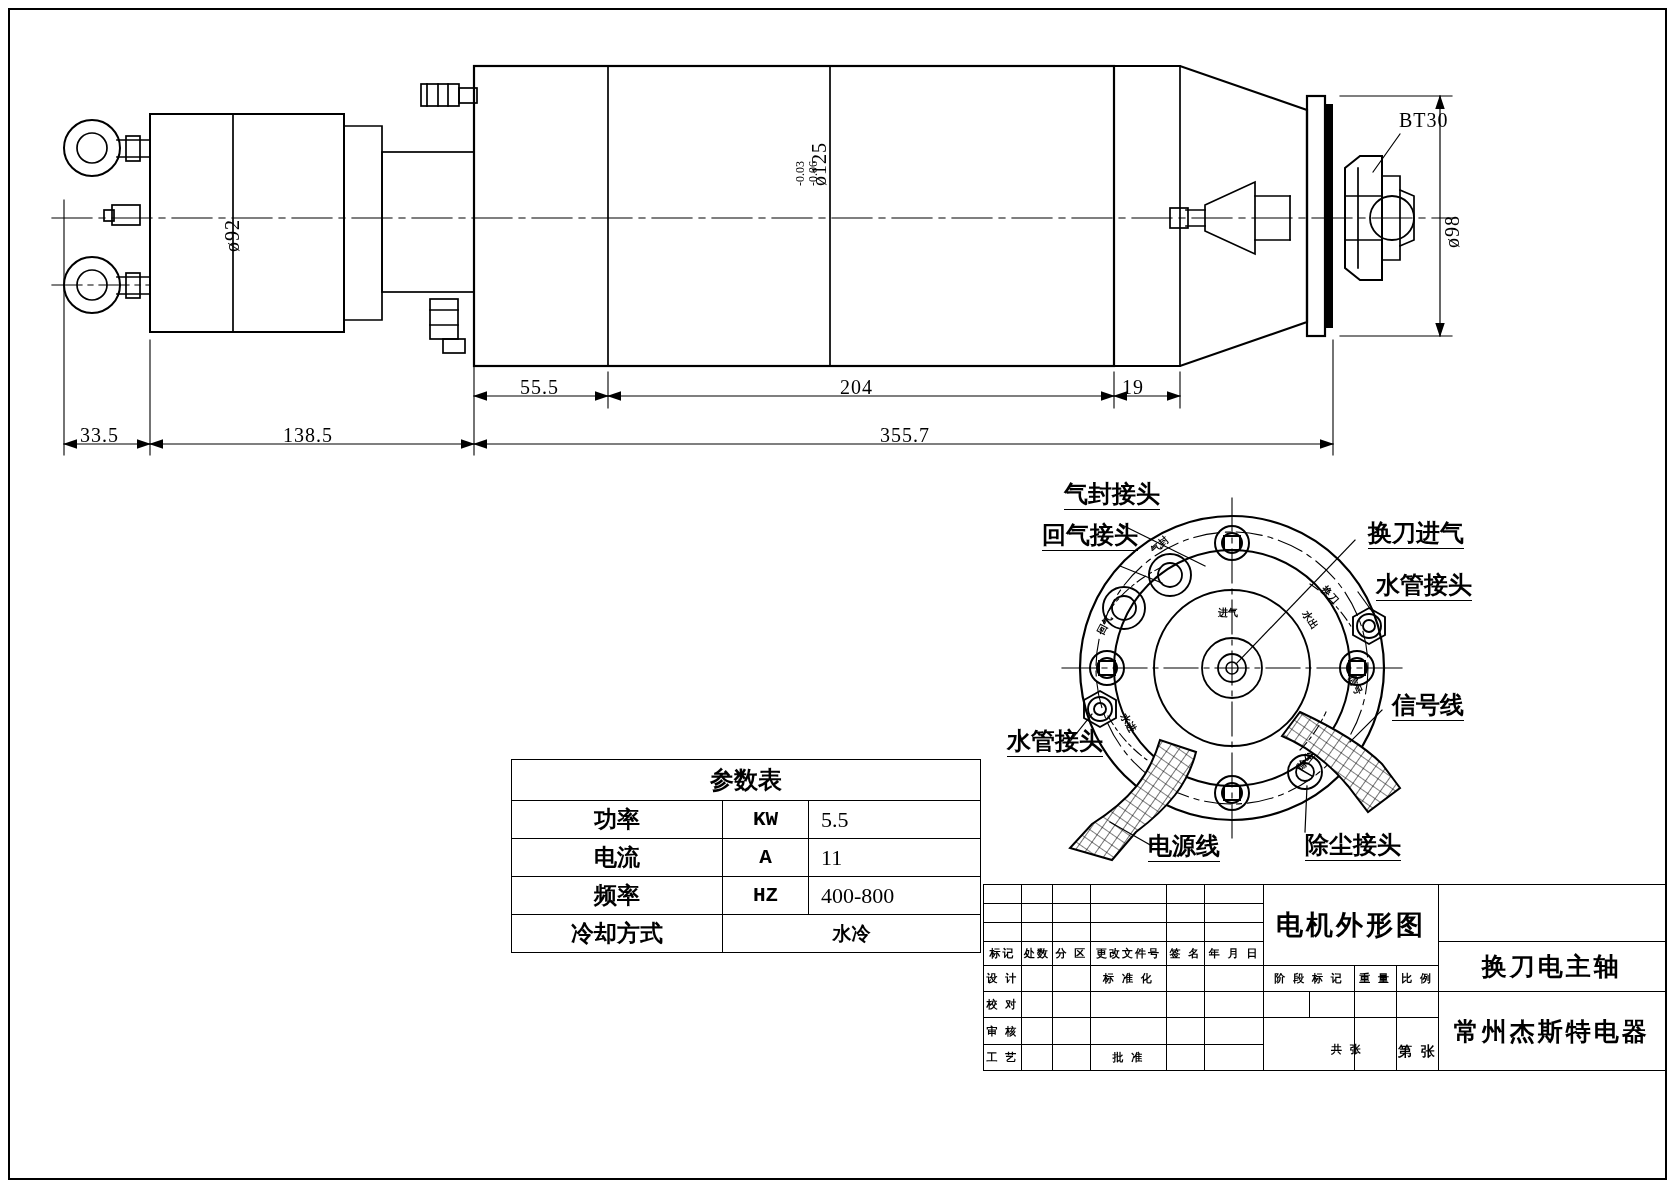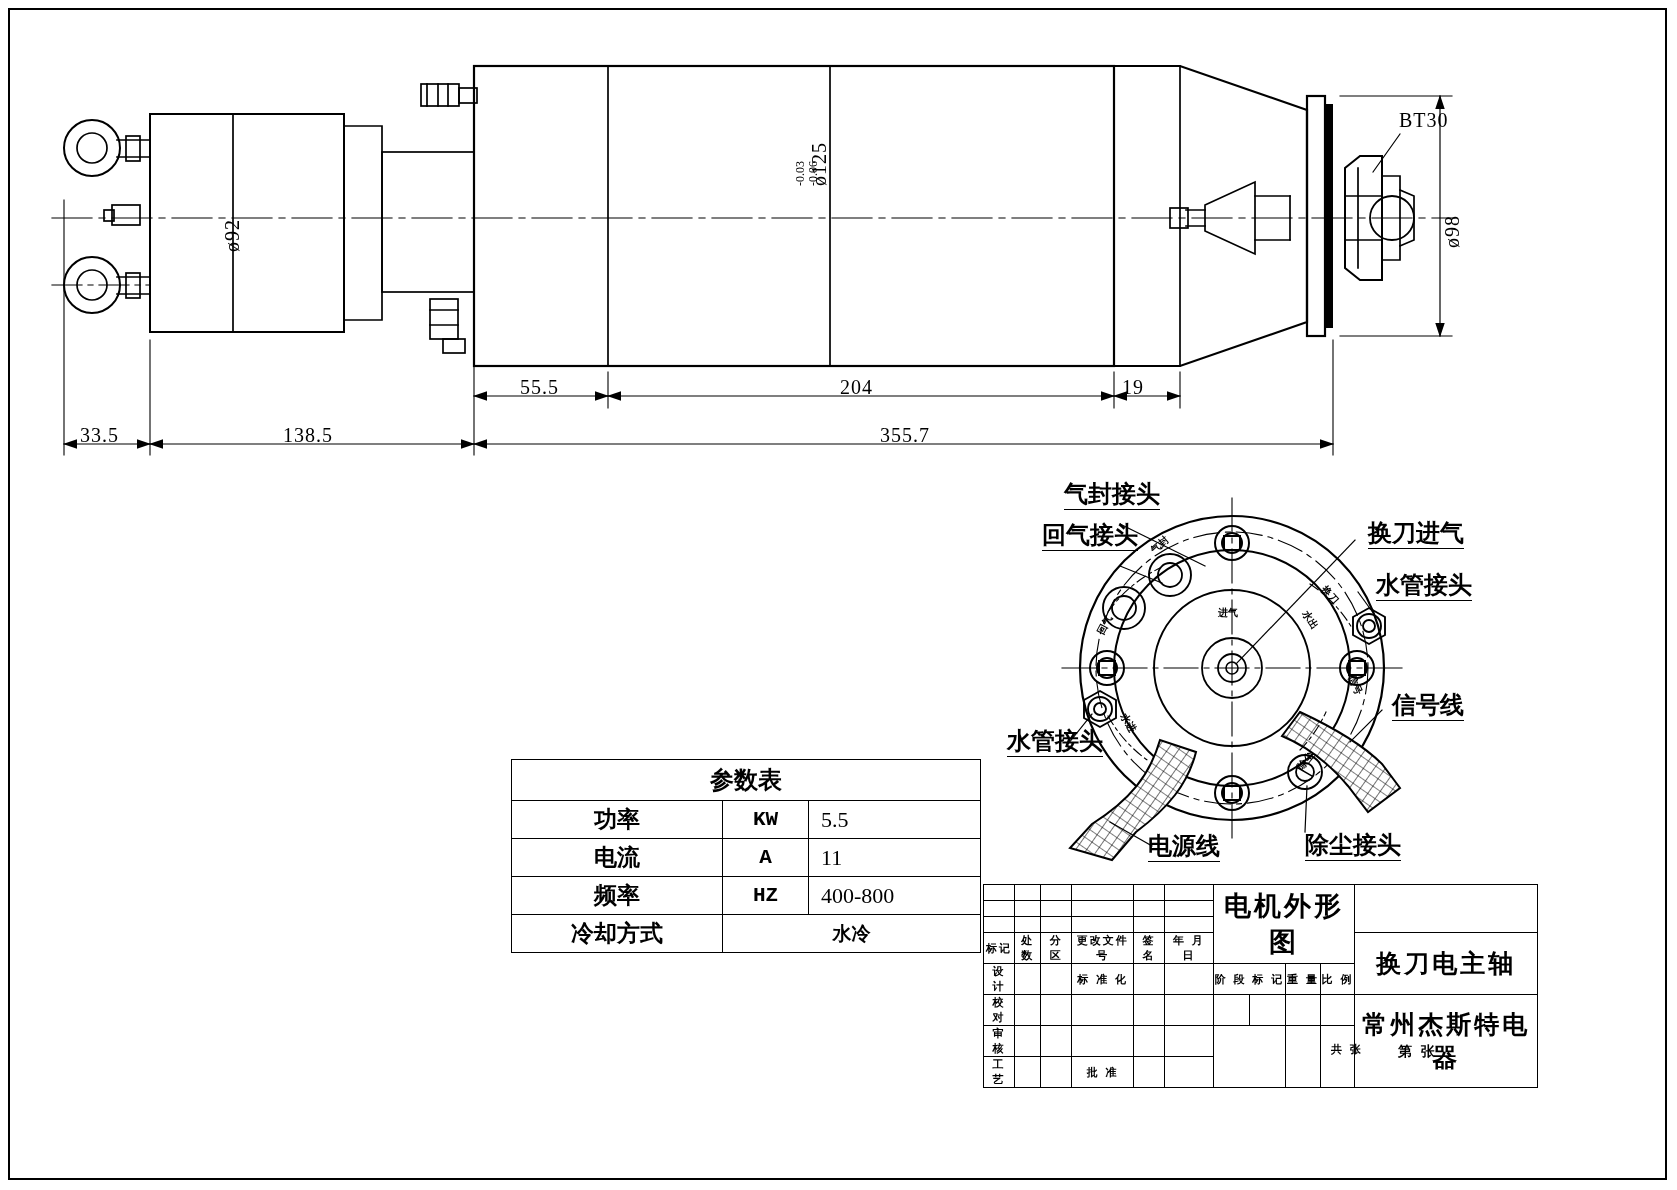--- a/index.html
+++ b/index.html
@@ -20,21 +20,21 @@
   .ptable{position:absolute;left:511px;top:759px;width:470px;border-collapse:collapse;}
   .ptable td{border:1.5px solid #000;height:37px;padding:0;text-align:center;
              font-size:21px;}
   .ptable td.name{width:210px;font-family:"DejaVu Sans",sans-serif;font-weight:700;font-size:23px;}
   .ptable td.unit{width:85px;font-family:"Liberation Mono","DejaVu Sans Mono",monospace;
                   font-weight:700;font-size:21px;}
   .ptable td.val{text-align:left;padding-left:12px;font-size:22px;}
   .ptable td.head{font-family:"DejaVu Sans",sans-serif;font-weight:700;font-size:24px;height:40px;}
   .ptable td.wide{text-align:center;font-family:"DejaVu Sans",sans-serif;font-weight:700;font-size:19px;}
   
-  .tb{position:absolute;left:983px;top:884px;width:555px;height:187px;}
+  .tb{position:absolute;left:983px;top:884px;width:683px;height:187px;}
   .tb table{border-collapse:collapse;width:100%;height:100%;}
   .tb td{border:1.2px solid #000;padding:0;text-align:center;vertical-align:middle;
          font-family:"DejaVu Sans",sans-serif;font-weight:700;font-size:11px;
          letter-spacing:2px;}
   .tb td.big{font-size:27px;letter-spacing:3px;}
   .tb td.mid{font-size:25px;letter-spacing:3px;}
   .tb td.blank{font-size:10px;}
 </style>
 </head>
 <body>

